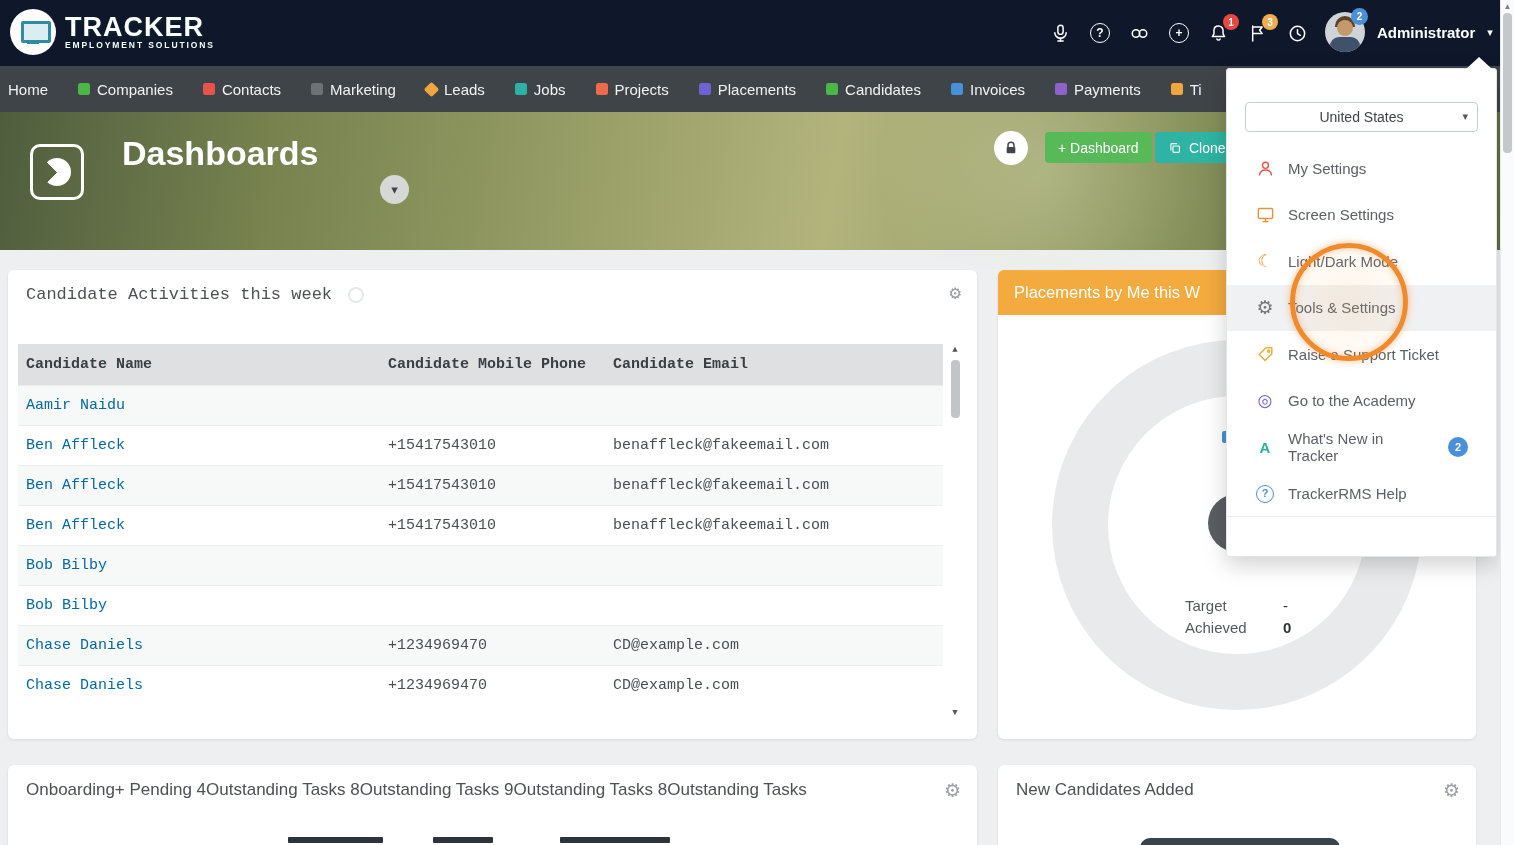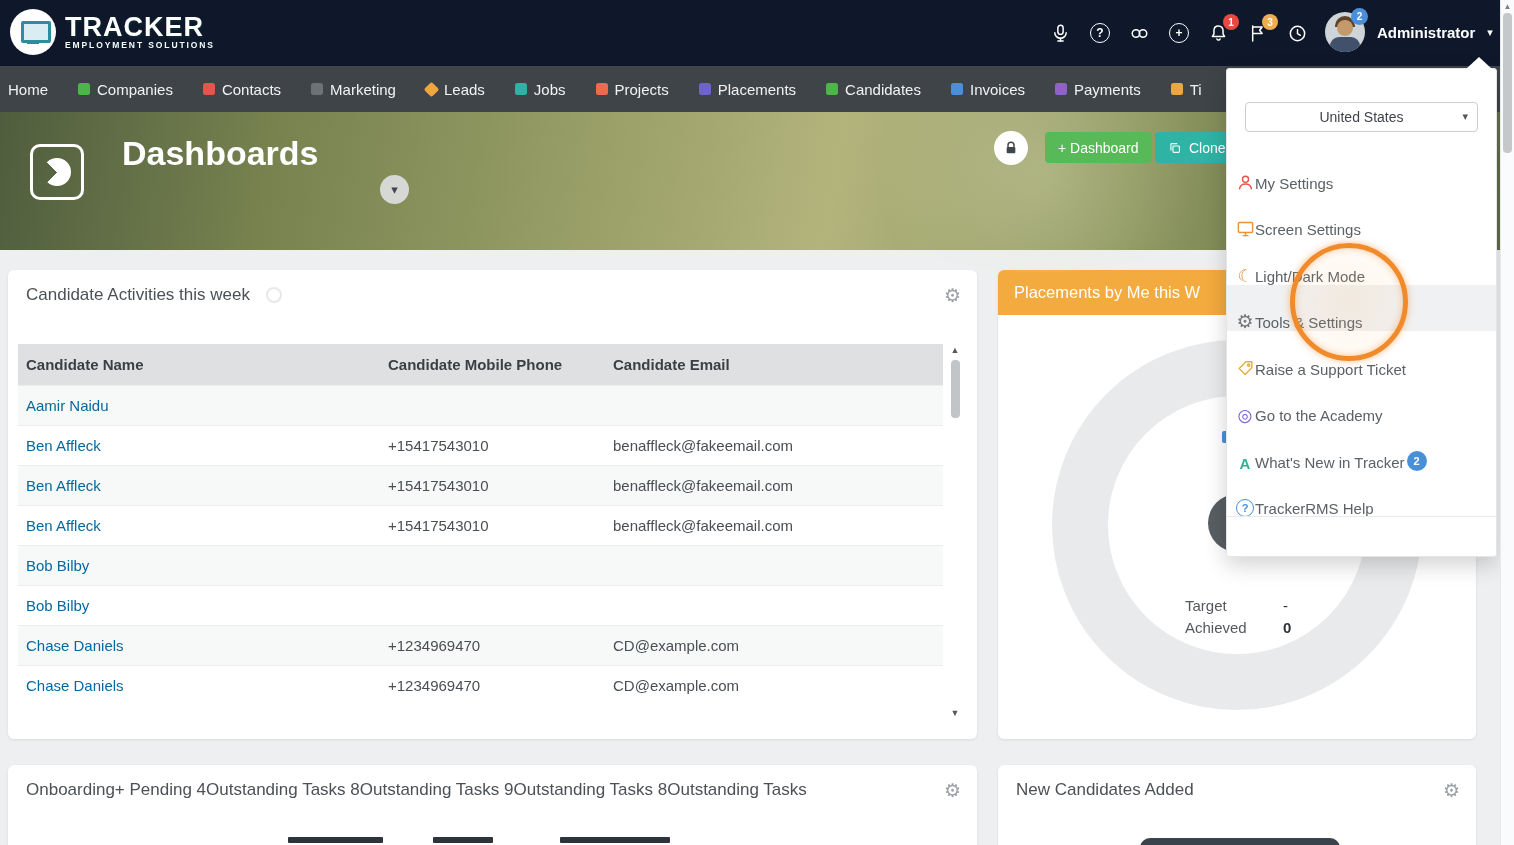--- a/index.html
+++ b/index.html
@@ -51,21 +51,21 @@
   .hero-title{position:absolute;left:122px;top:22px;font-size:34px;font-weight:bold;color:#fff;}
   .hero-sub{position:absolute;left:122px;top:64px;font-size:22px;color:#fff;}
   .hero-chevbtn{position:absolute;left:380px;top:63px;width:29px;height:29px;border-radius:50%;background:rgba(222,224,226,.9);color:#3f474d;display:flex;align-items:center;justify-content:center;font-size:13px;cursor:pointer;}
   .hero-lock{position:absolute;left:994px;top:19px;width:34px;height:34px;border-radius:50%;background:#fff;display:flex;align-items:center;justify-content:center;cursor:pointer;}
   .btn{height:31px;padding:0 13px;border:none;border-radius:4px;font-size:14px;color:#fff;display:flex;align-items:center;gap:7px;cursor:pointer;font-family:inherit;}
   .btn-dash{position:absolute;left:1045px;top:20px;background:#57b957;}
   .btn-clone{position:absolute;left:1155px;top:20px;background:#2eb3a4;}
 
   
   .card{position:absolute;background:#fff;border-radius:6px;box-shadow:0 1px 3px rgba(0,0,0,.09);}
-  #card-activities{left:8px;top:270px;width:969px;height:469px;}
+  #card-activities{left:8px;top:270px;width:969px;height:469px;font-family:Liberation Mono, monospace;}
   #card-placements{left:998px;top:270px;width:478px;height:469px;}
   #card-onboarding{left:8px;top:765px;width:969px;height:170px;}
   #card-newcands{left:998px;top:765px;width:478px;height:170px;}
   .card-head{display:flex;align-items:center;padding:15px 16px 0 18px;}
   .card-title{font-size:17px;color:#4c5156;}
   .faint-circle{width:16px;height:16px;border:2px solid #e6e8ea;border-radius:50%;margin-left:16px;}
   .gear{margin-left:auto;font-size:19px;color:#9aa0a5;cursor:pointer;line-height:1;}
 
   
   .tbl{position:absolute;left:10px;top:74px;width:925px;border-collapse:collapse;table-layout:fixed;font-size:15px;}
@@ -94,21 +94,21 @@
   .arc-frag{position:absolute;left:142px;top:73px;width:200px;height:10px;background:#38434b;border-radius:100px 100px 0 0;}
 
   
   .dropdown{position:absolute;left:1226px;top:68px;width:271px;height:489px;background:#fff;border:1px solid #e3e5e7;border-radius:3px;box-shadow:0 8px 22px rgba(0,0,0,.18);z-index:40;}
   .dd-caret{position:absolute;top:-12px;left:239px;width:0;height:0;border-left:13px solid transparent;border-right:13px solid transparent;border-bottom:12px solid #fff;}
   .dd-territory-label{position:absolute;left:20px;top:8px;font-size:13.5px;color:#8e959a;margin-top:24px;}
   .dd-select-wrap{position:absolute;left:18px;top:33px;width:233px;}
   .dd-select{width:100%;height:30px;border:1px solid #c8cdd2;border-radius:4px;background:#fff;font-size:14px;color:#3f444a;text-align:center;text-align-last:center;appearance:none;-webkit-appearance:none;outline:none;font-family:inherit;cursor:pointer;}
   .dd-select-caret{position:absolute;right:10px;top:8px;font-size:11px;color:#555;pointer-events:none;}
   .dd-menu{position:absolute;left:0;top:76px;width:100%;}
-  .dd-item{height:46.5px;display:flex;align-items:flex-end;padding:0 8px;gap:0;font-size:15px;color:#5b6166;cursor:pointer;}
+  .dd-item{height:46.5px;display:flex;align-items:center;padding:0 28px;gap:13px;font-size:15px;color:#5b6166;cursor:pointer;}
   .dd-item.active{background:#f0f1f2;}
   .dd-ic{width:20px;display:flex;align-items:center;justify-content:center;flex-shrink:0;line-height:1;}
   .ic-moon{font-size:17px;color:#e8923c;}
   .ic-gear-dd{font-size:19px;color:#74787c;}
   .ic-academy{font-size:17px;color:#7a5fd0;font-weight:bold;}
   .ic-whatsnew{font-size:15px;color:#2bb39a;font-weight:bold;}
   .ic-help{width:18px;height:18px;border:1.6px solid #4a90d9;border-radius:50%;color:#4a90d9;font-size:11px;font-weight:bold;display:flex;align-items:center;justify-content:center;}
   .dd-badge{width:20px;height:20px;border-radius:50%;background:#4a90d9;color:#fff;font-size:11px;font-weight:bold;display:flex;align-items:center;justify-content:center;margin-left:2px;flex-shrink:0;}
   .dd-divider{position:absolute;left:0;top:447px;width:100%;height:1px;background:#e9eaec;}
   .dd-logoff{position:absolute;left:0;top:448px;width:100%;height:40px;display:flex;align-items:center;justify-content:center;gap:9px;font-size:15px;color:#5b6166;cursor:pointer;}

